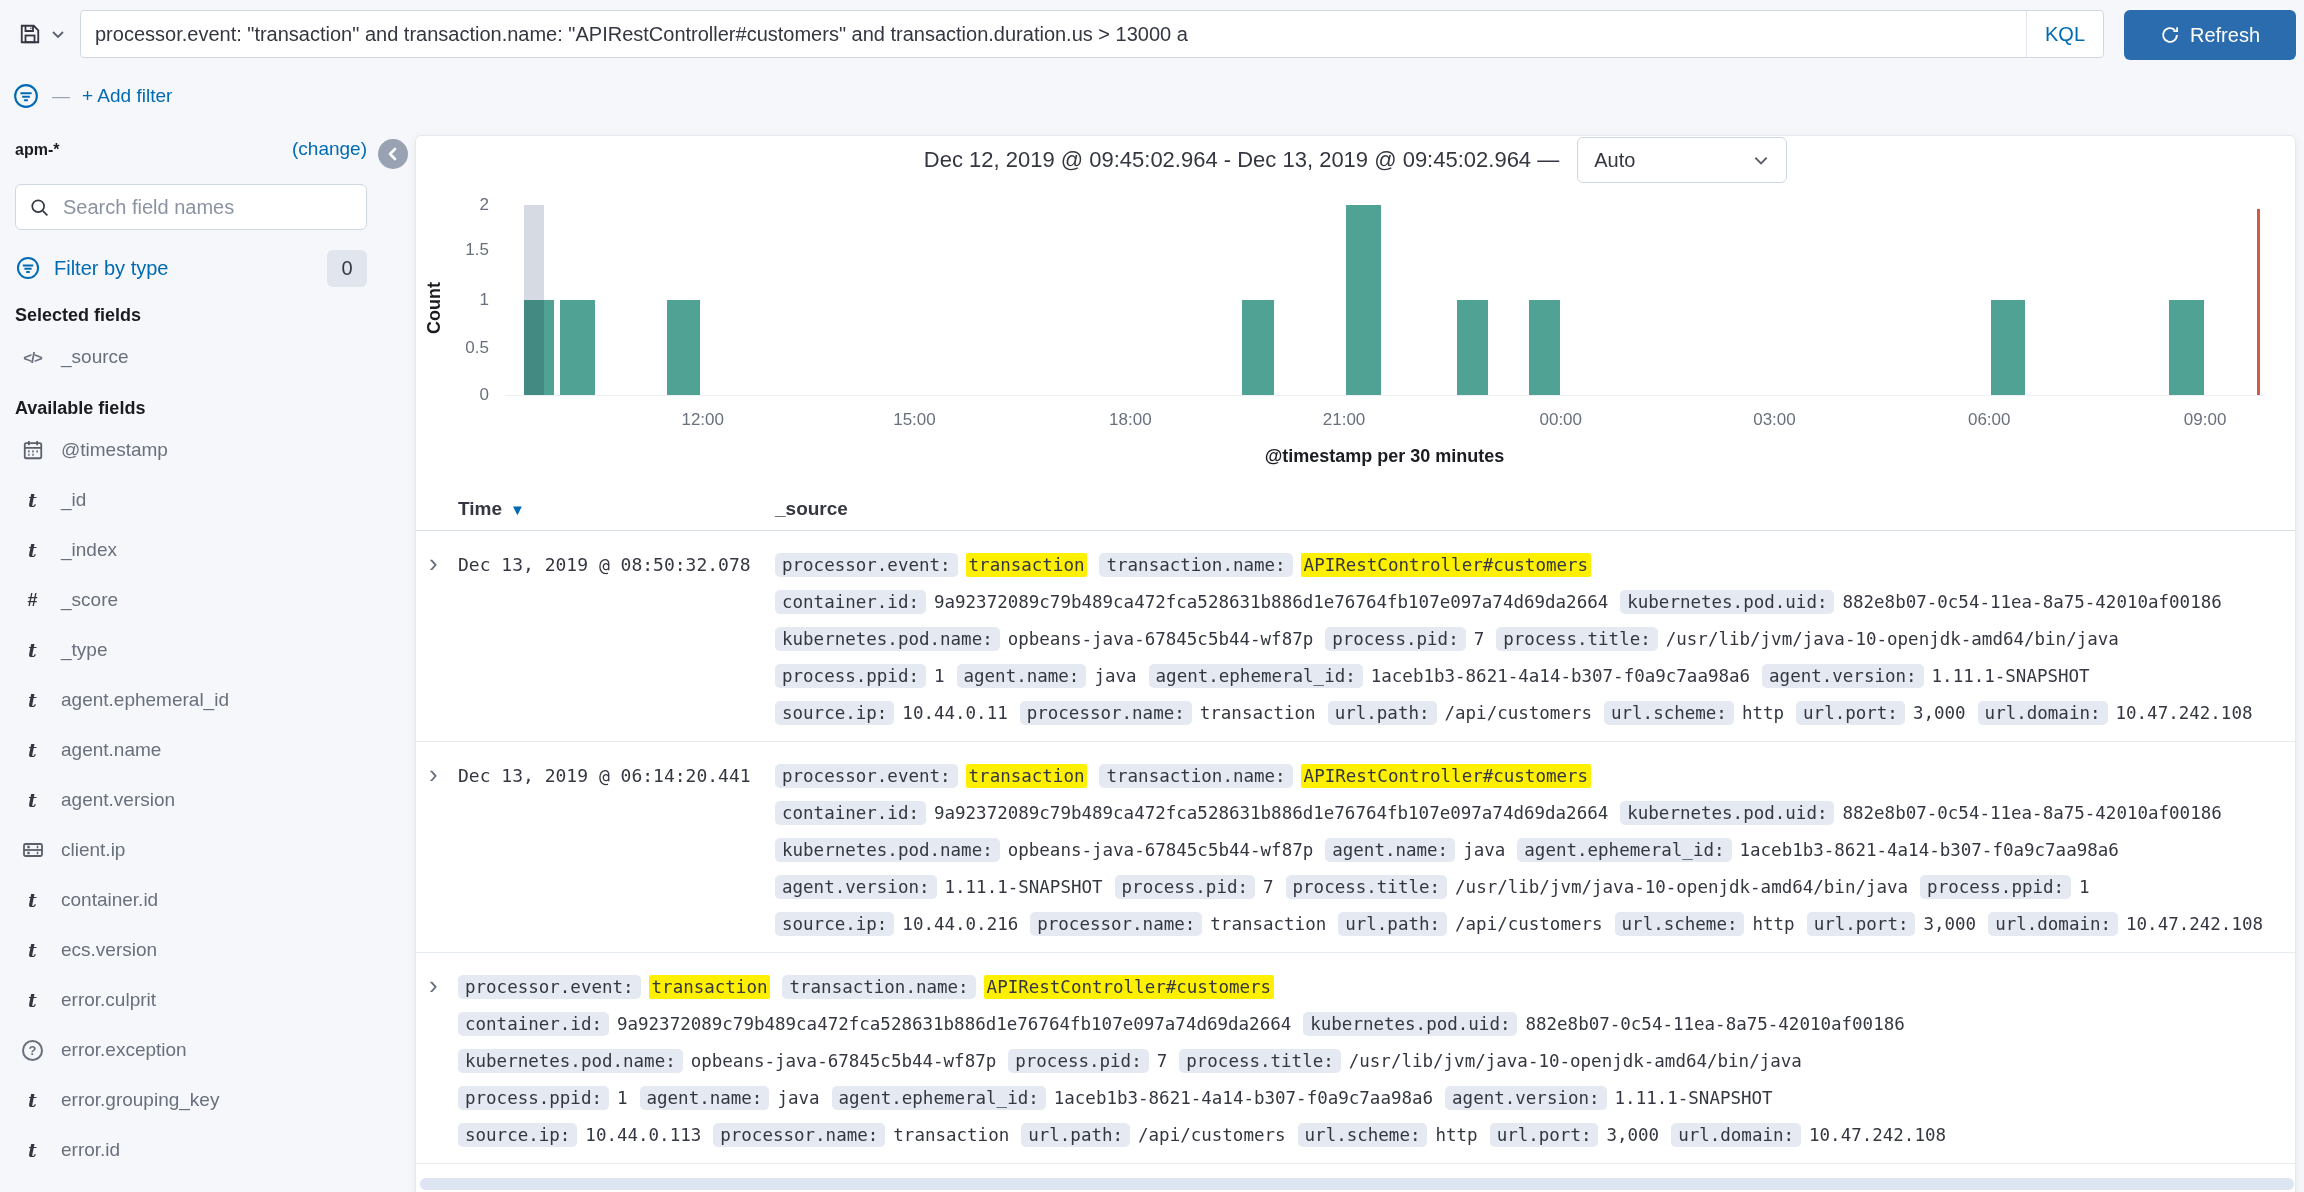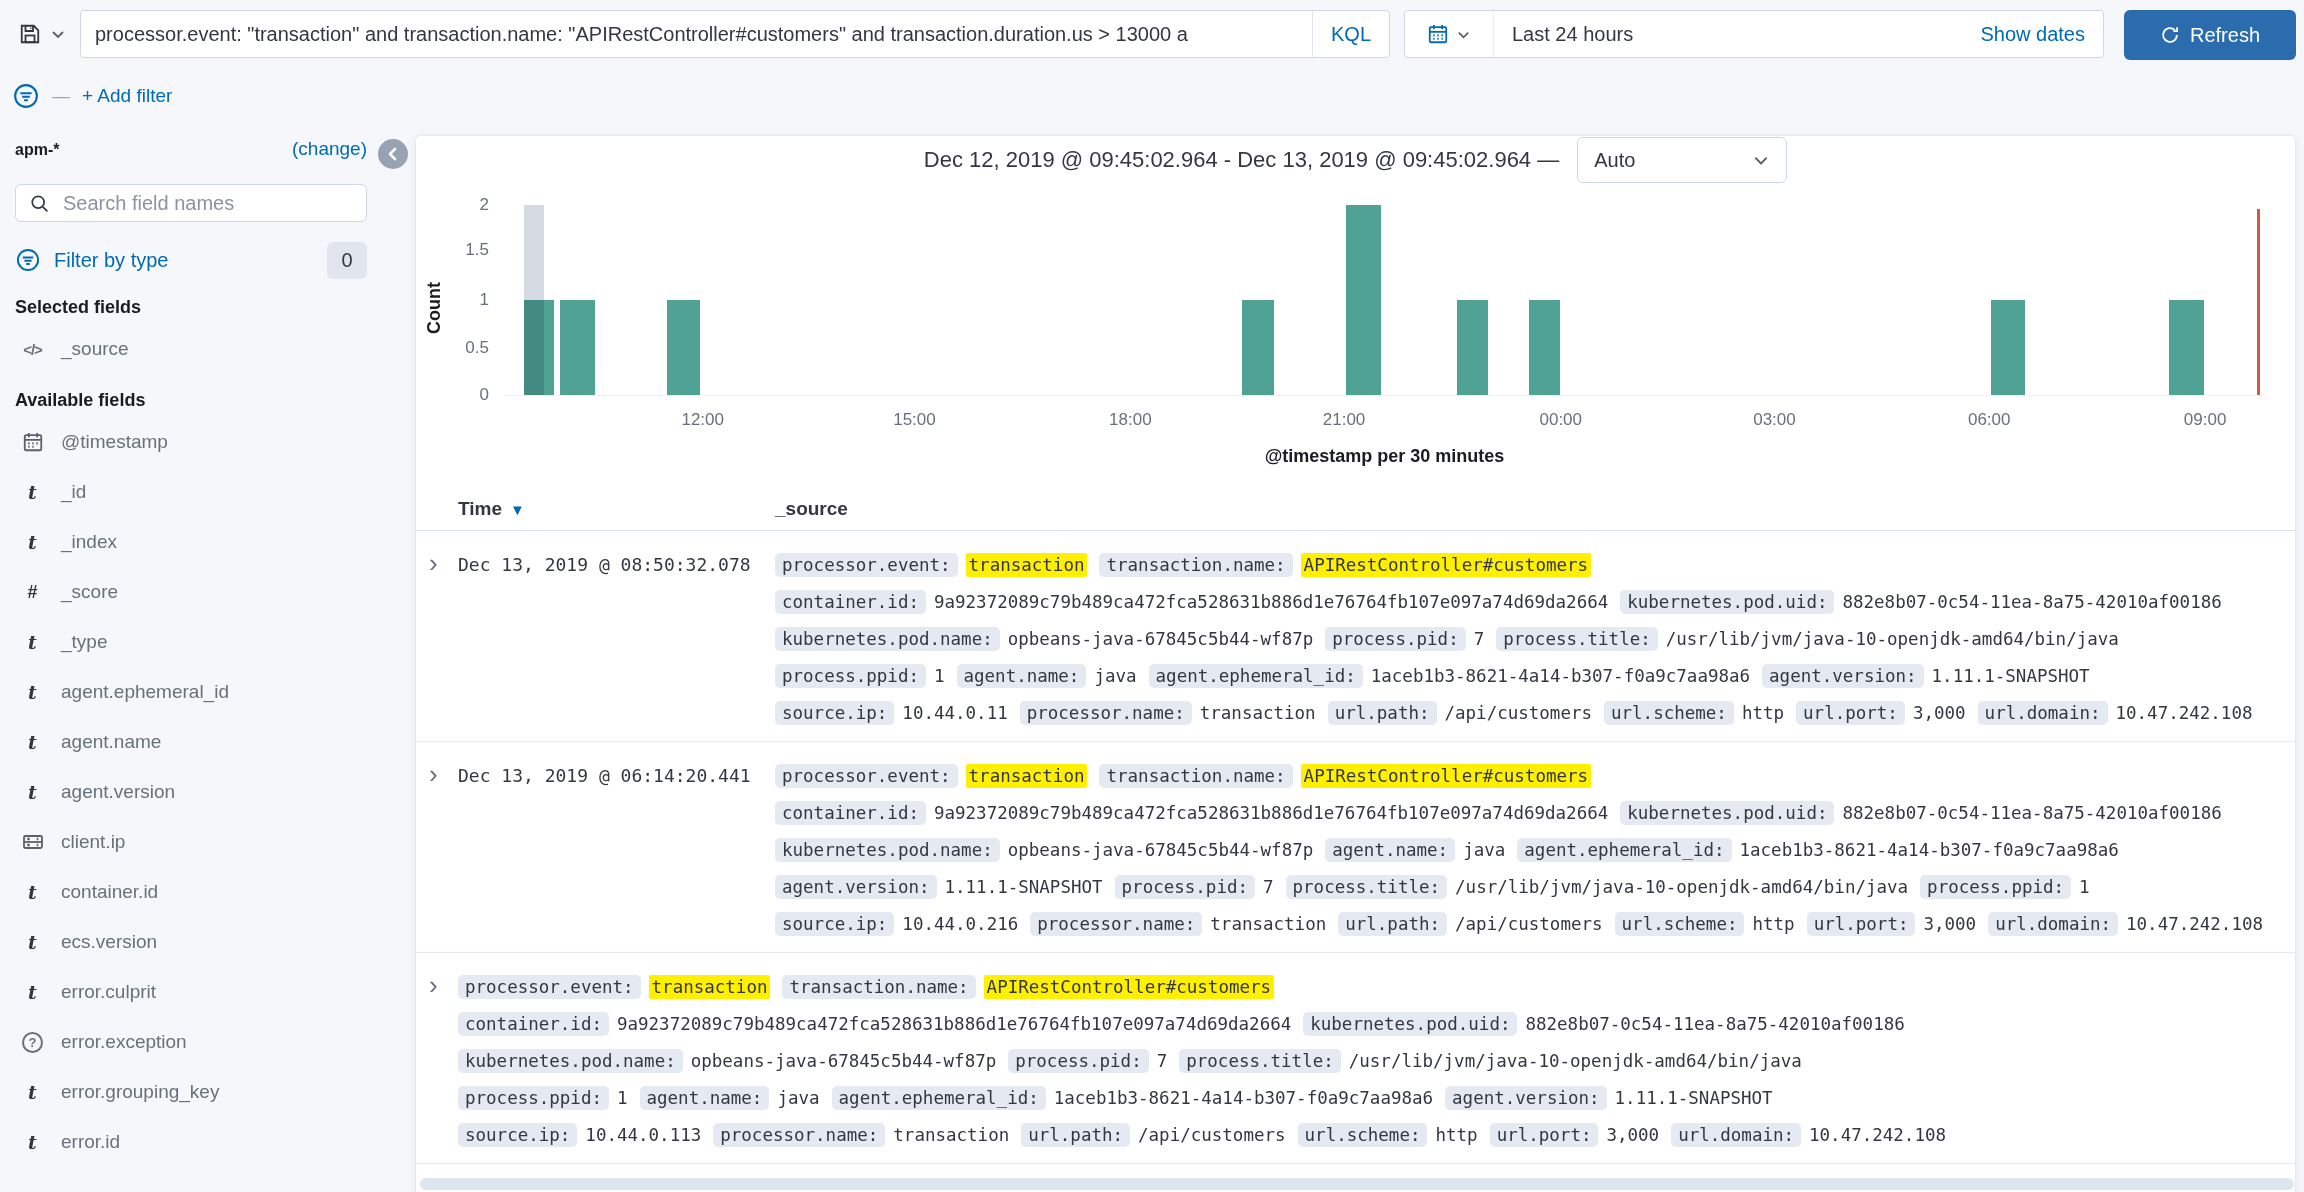--- a/index.html
+++ b/index.html
@@ -22,21 +22,21 @@
   .refresh-btn{margin-left:20px;width:172px;height:50px;background:#2b6cae;border:none;border-radius:6px;color:#fff;font-size:20px;font-family:inherit;display:flex;align-items:center;justify-content:center;gap:10px;cursor:pointer;}
   
   .filter-row{position:absolute;left:12px;top:76px;height:40px;display:flex;align-items:center;gap:12px;}
   .filter-dash{color:#9aa4b5;font-size:18px;}
   .add-filter{color:#006BB4;font-size:19px;cursor:pointer;}
   
   .sidebar{position:absolute;left:15px;top:138px;width:352px;}
   .index-row{display:flex;align-items:baseline;justify-content:space-between;margin-bottom:24px;}
   .index-name{font-size:16px;font-weight:700;color:#1a1c21;}
   .change-link{font-size:19px;color:#006BB4;cursor:pointer;}
-  .search-box{height:38px;background:#fff;border:1px solid #cfd7e2;border-radius:6px;display:flex;align-items:center;padding:0 13px;gap:11px;margin-bottom:17px;box-sizing:border-box;}
+  .search-box{height:46px;background:#fff;border:1px solid #cfd7e2;border-radius:6px;display:flex;align-items:center;padding:0 13px;gap:11px;margin-bottom:17px;box-sizing:border-box;}
   .search-input{border:none;outline:none;flex:1;font-family:"Liberation Sans",sans-serif;font-size:20px;color:#343741;background:transparent;}
   .search-input::placeholder{color:#8b93a2;}
   .fbt-row{display:flex;align-items:center;gap:13px;height:42px;margin-bottom:12px;cursor:pointer;}
   .fbt-label{color:#006BB4;font-size:20px;flex:1;}
   .count-badge{background:#e0e5ee;border-radius:6px;min-width:40px;height:37px;display:flex;align-items:center;justify-content:center;font-size:20px;color:#343741;}
   .side-heading{font-size:18px;font-weight:700;color:#1a1c21;margin:16px 0 6px;}
   .field-row{display:flex;align-items:center;gap:15px;height:50px;color:#69707d;font-size:19px;cursor:pointer;padding-left:4px;}
   .ficon{width:27px;display:flex;align-items:center;justify-content:center;flex:none;}
   .fi-t{font-style:italic;font-weight:700;color:#343741;font-size:19px;font-family:"DejaVu Serif",serif;}
   .fi-h{font-weight:700;color:#343741;font-size:18px;}
@@ -91,38 +91,20 @@
     </span>
     <span>
       <svg width="16" height="16" viewBox="0 0 16 16" fill="none" stroke="#5a606b" stroke-width="1.8">
           <path d="M3 6l5 5 5-5"></path>
         </svg>
     </span>
   </div>
   <div class="query-box">
     <input class="query-input" type="text" value="processor.event: &quot;transaction&quot; and transaction.name: &quot;APIRestController#customers&quot; and transaction.duration.us &gt; 13000 a" style="">
     <div class="kql">KQL</div>
-  </div>
-  <div class="date-box">
-    <div class="cal-seg">
-      <span>
-        <svg width="22" height="22" viewBox="0 0 16 16" fill="none" stroke="#006BB4" stroke-width="1.3">
-            <rect x="2" y="3" width="12" height="11" rx="1"></rect>
-            <path d="M2 6.5h12M5 1.5v3M11 1.5v3"></path>
-            <path d="M4.5 9h1M7.5 9h1M10.5 9h1M4.5 11.5h1M7.5 11.5h1M10.5 11.5h1" stroke-width="1.5"></path>
-          </svg>
-      </span>
-      <span>
-        <svg width="15" height="15" viewBox="0 0 16 16" fill="none" stroke="#5a606b" stroke-width="1.8">
-            <path d="M3 6l5 5 5-5"></path>
-          </svg>
-      </span>
-    </div>
-    <div class="date-text">Last 24 hours</div>
-    <a class="show-dates">Show dates</a>
   </div>
   <button class="refresh-btn">
     <span>
       <svg width="20" height="20" viewBox="0 0 16 16" fill="none" stroke="#fff" stroke-width="1.5">
           <path d="M13.5 8a5.5 5.5 0 1 1-1.6-3.9"></path>
           <path d="M13.7 1.8v3h-3" stroke-width="1.4"></path>
         </svg>
     </span>
     <span>Refresh</span>
   </button>

